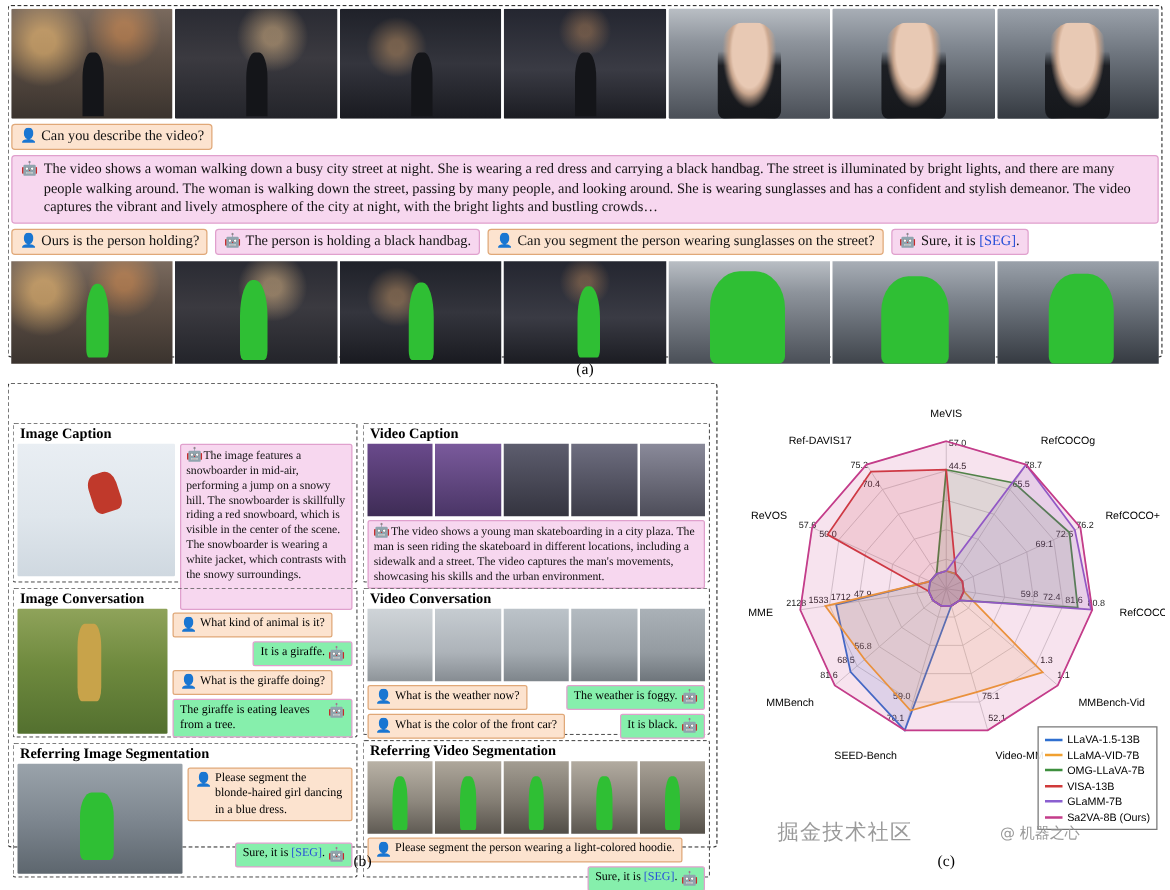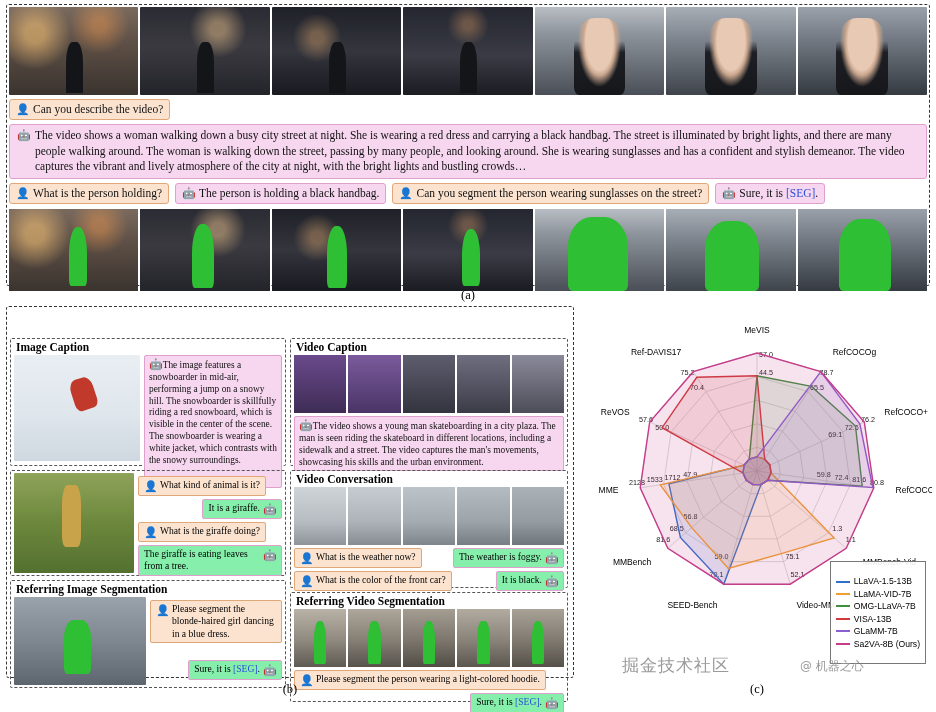--- a/index.html
+++ b/index.html
@@ -166,21 +166,21 @@
 
   .cap-b { position: absolute; left: 6px; width: 568px; top: 682px; }
 
   
   .panel-c { position: absolute; left: 582px; top: 306px; width: 350px; height: 372px; }
   .cap-c { position: absolute; left: 582px; width: 350px; top: 682px; }
 
   .legend {
     position: absolute; right: 6px; bottom: 14px;
     border: 1px solid #777; background: rgba(255,255,255,.9);
-    padding: 13px 5px; font-size: 8.6px; line-height: 1.45;
+    padding: 3px 5px; font-size: 8.6px; line-height: 1.45;
     font-family: "Liberation Sans", sans-serif;
   }
   .leg-item { display: flex; align-items: center; gap: 4px; white-space: nowrap; }
   .leg-swatch { width: 14px; height: 2px; display: inline-block; }
 
   .watermark {
     position: absolute; left: 622px; top: 654px;
     font-size: 17px; color: #9a9a9a; letter-spacing: 1px;
     font-family: "DejaVu Sans", sans-serif;
   }
@@ -212,21 +212,21 @@
     </div>
 
     <div class="wide-answer">
       <span class="icon-av">🤖</span>
       <span class="b-text">The video shows a woman walking down a busy city street at night. She is wearing a red dress and carrying a black handbag. The street is illuminated by bright lights, and there are many people walking around. The woman is walking down the street, passing by many people, and looking around. She is wearing sunglasses and has a confident and stylish demeanor. The video captures the vibrant and lively atmosphere of the city at night, with the bright lights and bustling crowds…</span>
     </div>
 
     <div class="qa-line">
       <div class="bubble user">
         <span class="icon-av">👤</span>
-        <span class="b-text">What is the person holding?</span>
+        <span class="b-text">Ours is the person holding?</span>
       </div>
       <div class="bubble bot">
         <span class="icon-av">🤖</span>
         <span class="b-text">The person is holding a black handbag.</span>
       </div>
       <div class="bubble user">
         <span class="icon-av">👤</span>
         <span class="b-text">Can you segment the person wearing sunglasses on the street?</span>
       </div>
       <div class="bubble bot">
@@ -271,20 +271,21 @@
           <div class="sub-title">Image Caption</div>
           <div class="sec-body" style="height:133px;">
             <div class="thumb snow" style="width:126px;height:106px;"></div>
             <div class="cap-text">
               <span class="icon-av">🤖</span><span>The image features a snowboarder in mid-air, performing a jump on a snowy hill. The snowboarder is skillfully riding a red snowboard, which is visible in the center of the scene. The snowboarder is wearing a white jacket, which contrasts with the snowy surroundings.</span>
             </div>
           </div>
         </div>
 
         <div class="sec" style="height:122px;">
+          <div class="sub-title">Image Conversation</div>
           <div class="sec-body" style="height:100px;">
             <div class="thumb giraffe" style="width:120px;height:100px;"></div>
             <div class="conv-rows" style="flex:1;">
               <div class="row-l">
                 <span class="mini-bubble mb-user">
                   <span class="icon-av">👤</span>
                   <span>What kind of animal is it?</span>
                 </span>
               </div>
               <div class="row-r">

